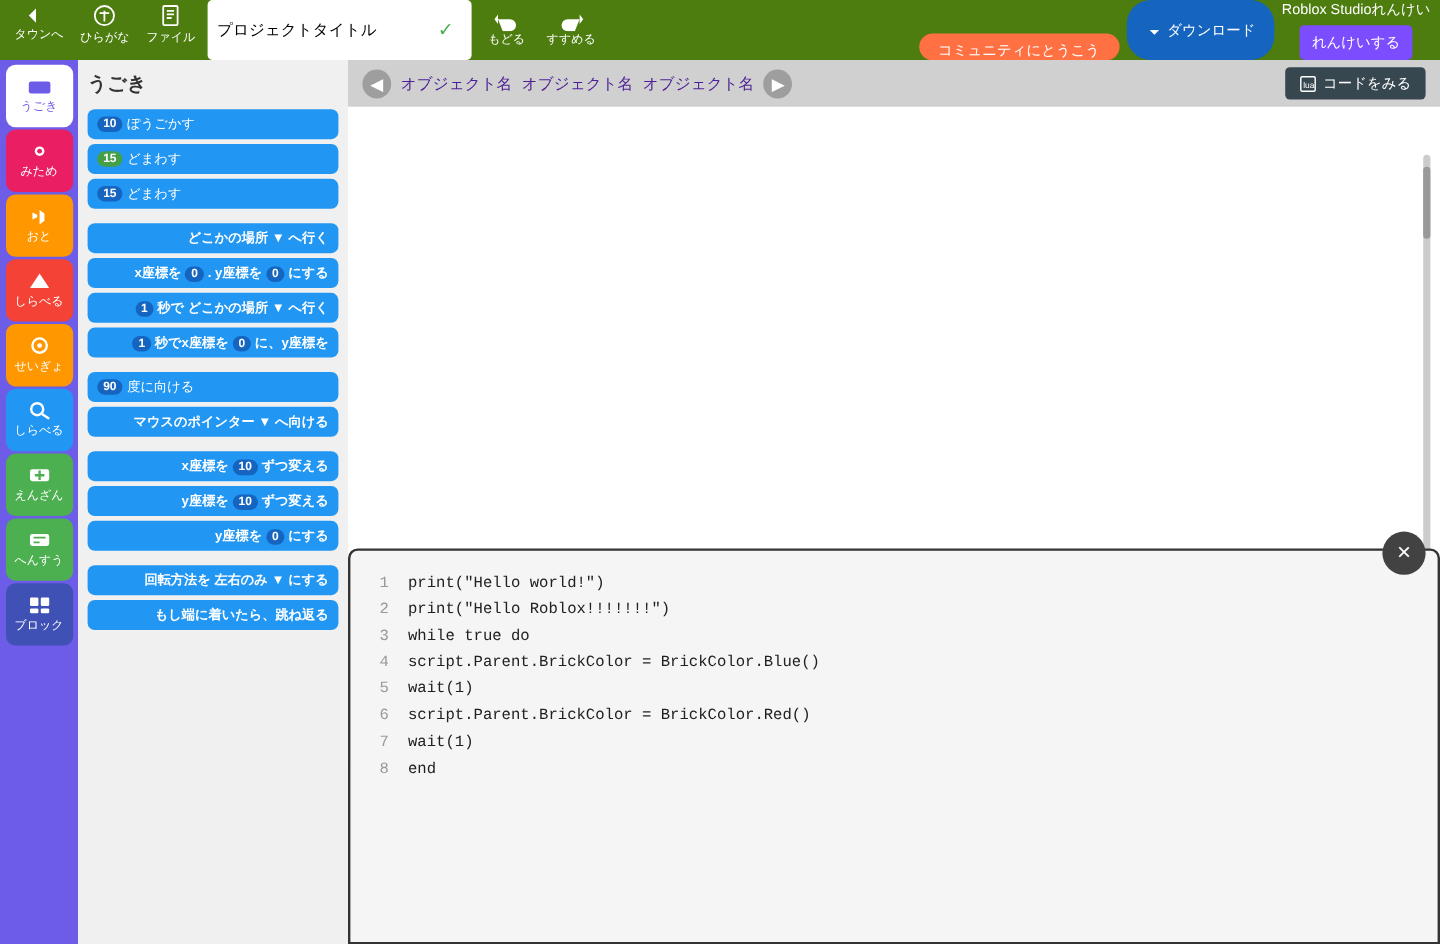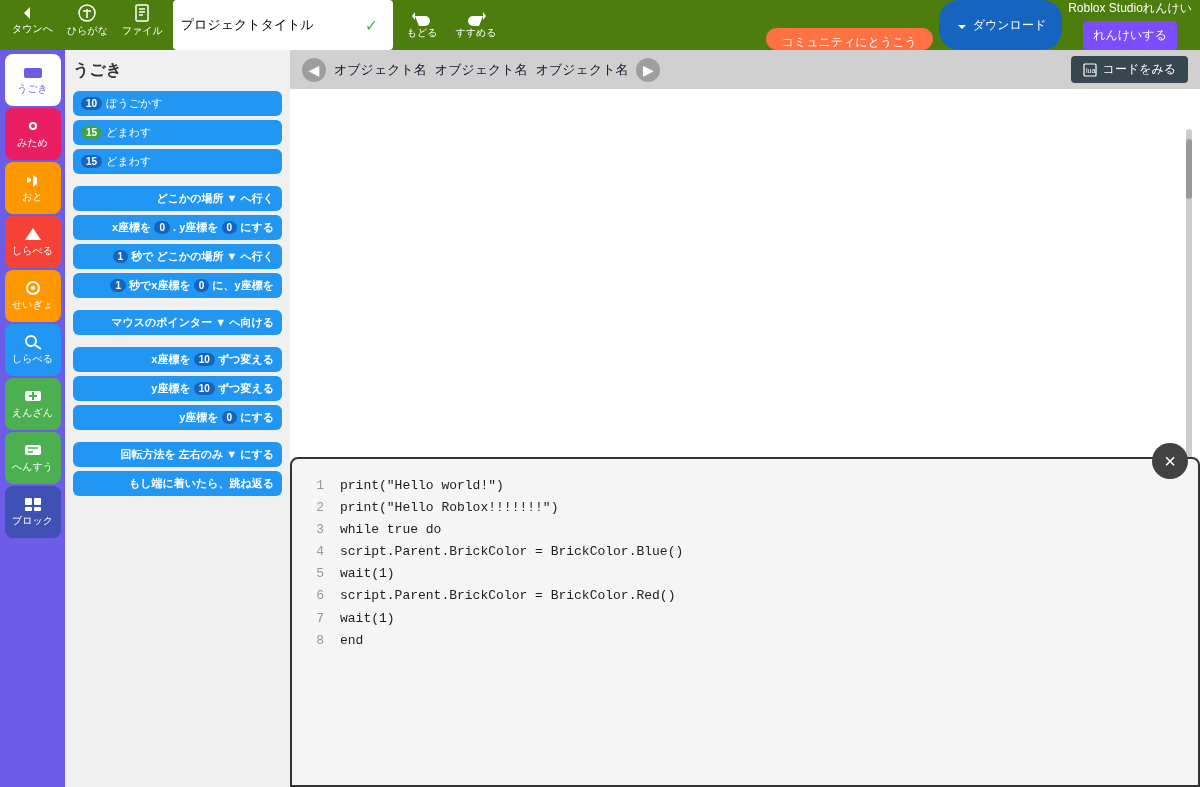--- a/index.html
+++ b/index.html
@@ -75,21 +75,21 @@
     .block-separator { height: 8px; }
 
     
     .canvas-area {
       flex: 1; background: #e8e8e8; position: relative; overflow: hidden;
     }
     .canvas-topbar {
       display: flex; align-items: center; background: #d0d0d0; padding: 6px 12px; gap: 8px;
     }
     .canvas-nav-btn { background: #9e9e9e; border: none; border-radius: 50%; width: 24px; height: 24px; cursor: pointer; color: white; font-size: 14px; display: flex; align-items: center; justify-content: center; }
-    .object-name { font-size: 13px; color: #0f172a; }
+    .object-name { font-size: 13px; color: #4c1d95; }
     .code-btn {
       margin-left: auto; background: #37474f; color: white; border: none; border-radius: 4px;
       padding: 5px 12px; font-size: 12px; cursor: pointer; display: flex; align-items: center; gap: 6px;
     }
     .canvas-workspace { flex: 1; background: white; min-height: calc(100% - 40px); position: relative; }
 
     
     .code-overlay {
       position: absolute; bottom: 0; left: 0; right: 0;
       background: #f5f5f5; border: 2px solid #333; border-radius: 8px 8px 0 0;
@@ -289,20 +289,24 @@
 
     <button class="block-btn block-btn-wide">
       <span><span style="background:#1565c0;border-radius:8px;padding:1px 5px;font-size:10px;">1</span> 秒で どこかの場所 ▼ へ行く</span>
     </button>
 
     <button class="block-btn block-btn-wide">
       <span><span style="background:#1565c0;border-radius:8px;padding:1px 5px;font-size:10px;">1</span> 秒でx座標を <span style="background:#1565c0;border-radius:8px;padding:1px 5px;font-size:10px;">0</span> に、y座標を</span>
     </button>
     <div class="block-separator"></div>
 
+    <button class="block-btn">
+      <span class="block-badge">90</span>
+      <span>度に向ける</span>
+    </button>
 
     <button class="block-btn block-btn-wide">
       <span>マウスのポインター ▼ へ向ける</span>
     </button>
     <div class="block-separator"></div>
 
     <button class="block-btn block-btn-wide">
       <span>x座標を <span style="background:#1565c0;border-radius:8px;padding:1px 5px;font-size:10px;">10</span> ずつ変える</span>
     </button>
 

